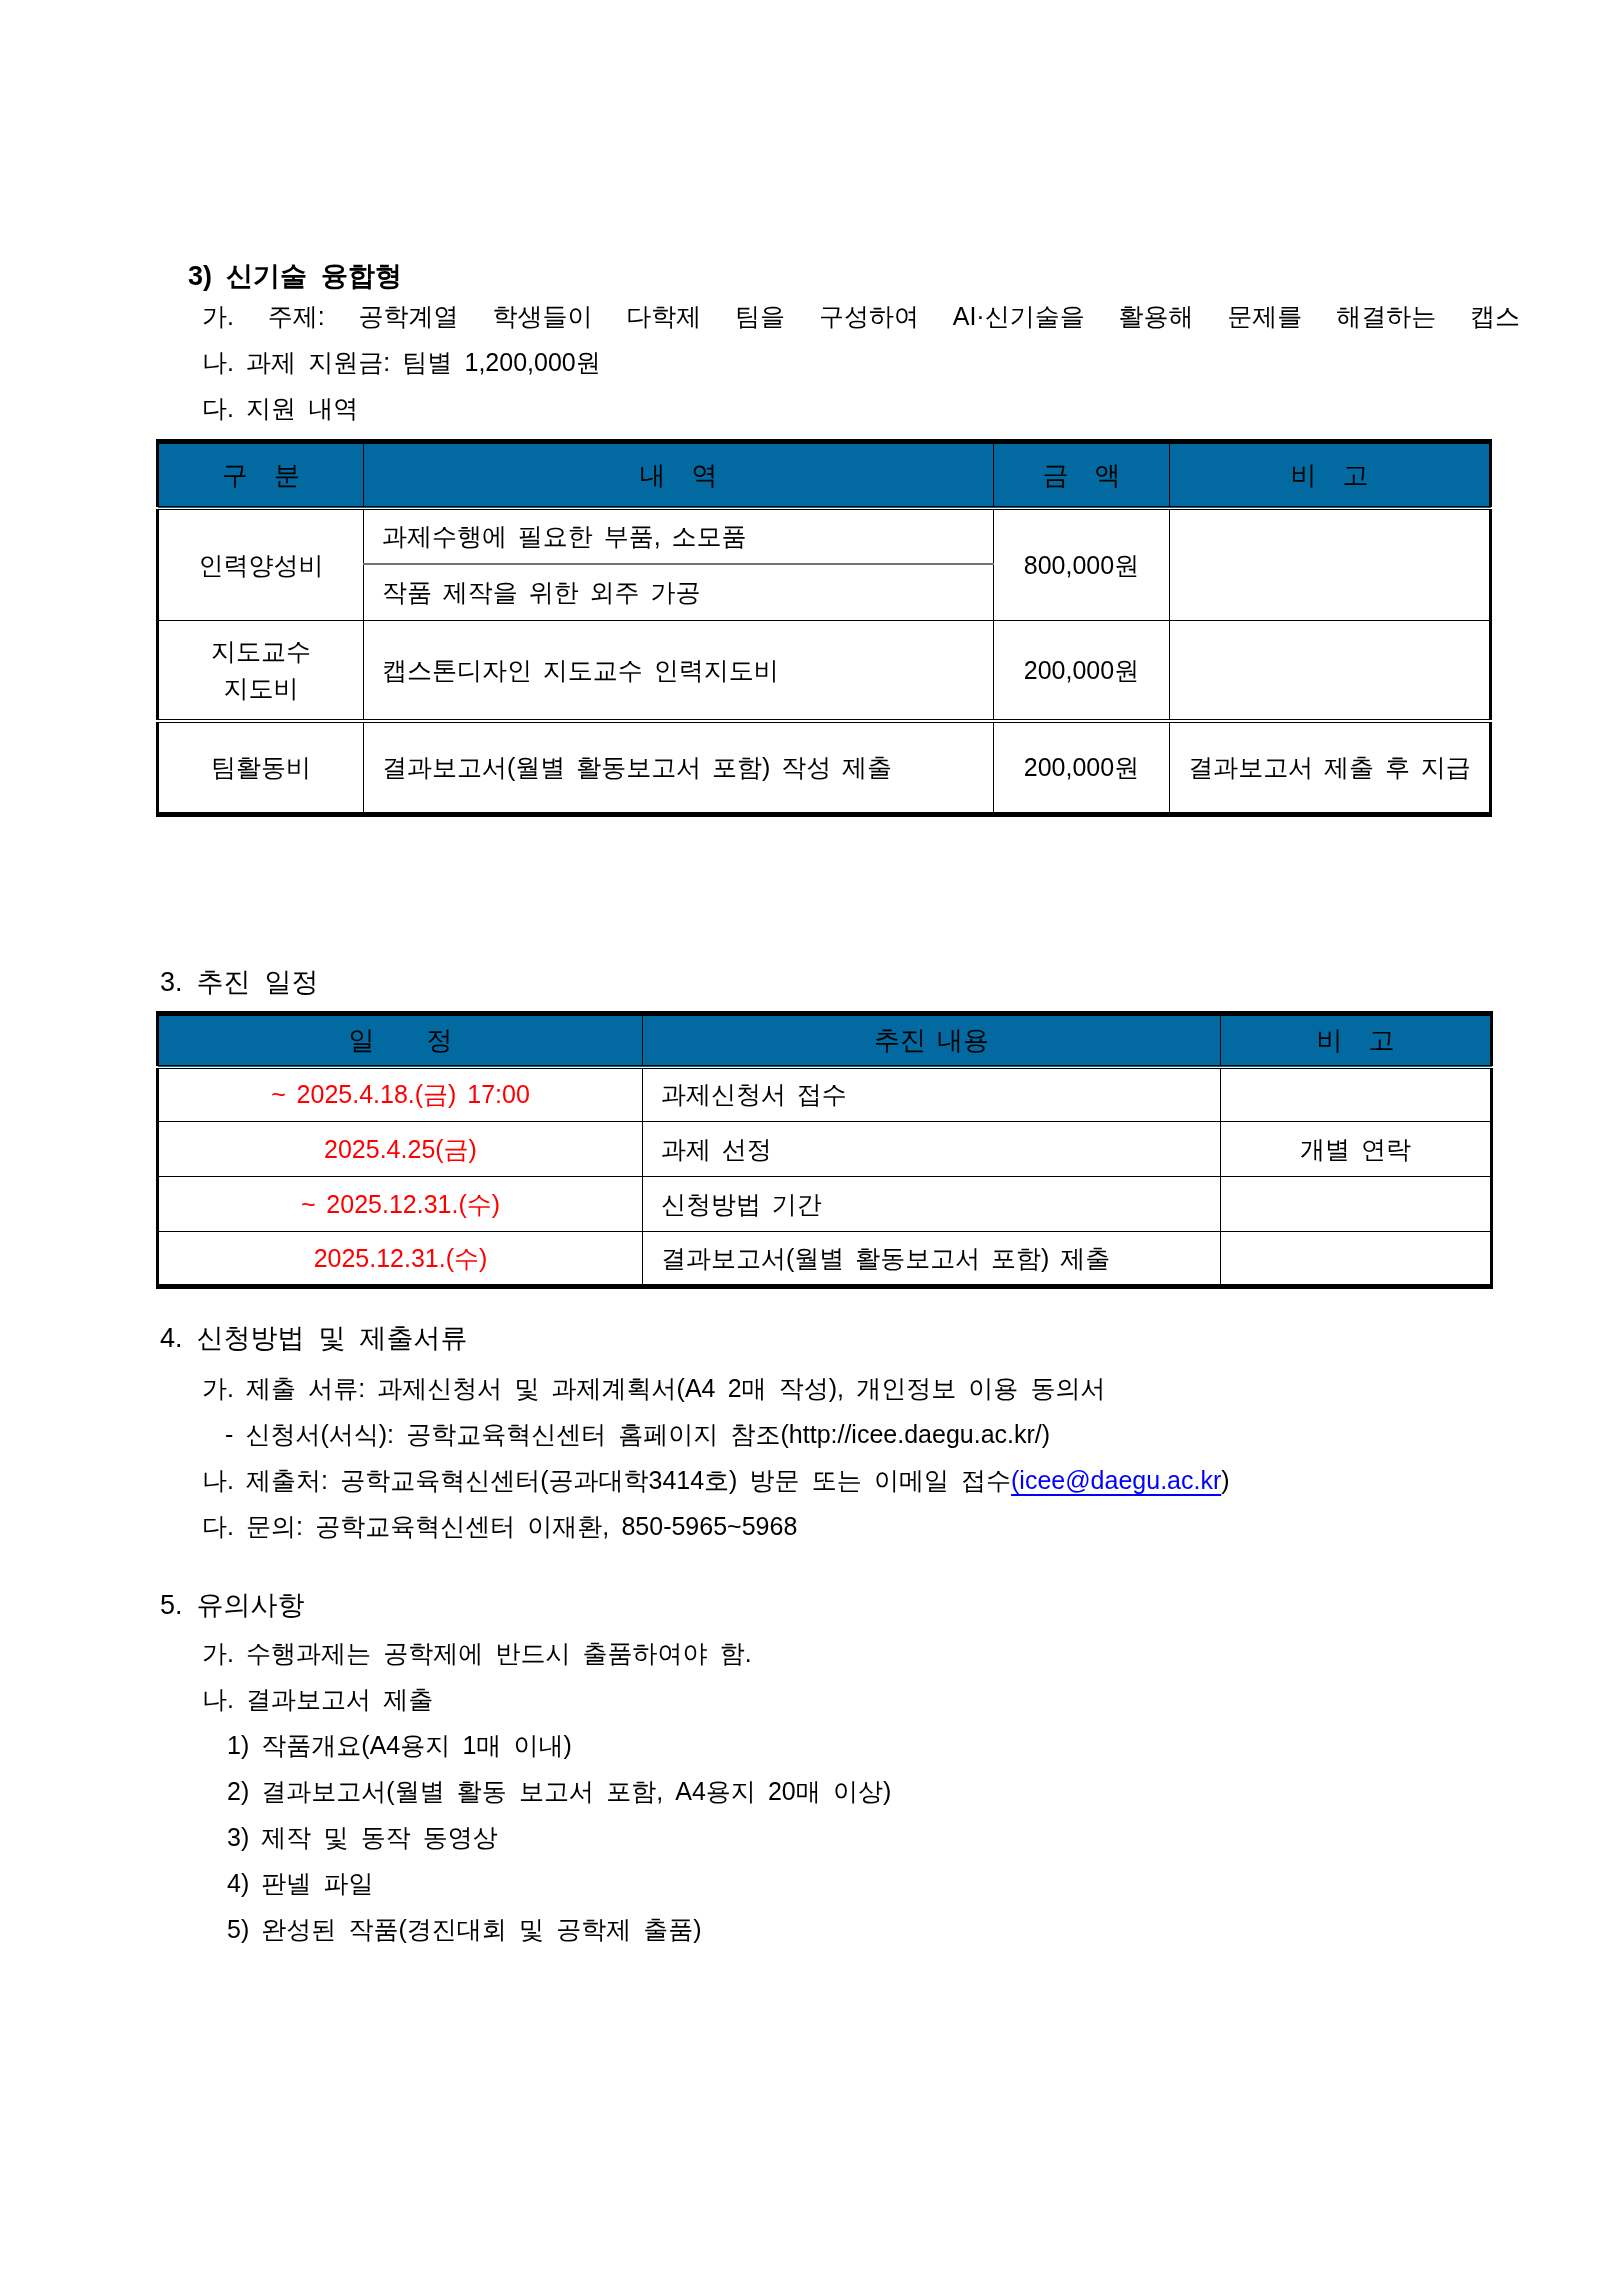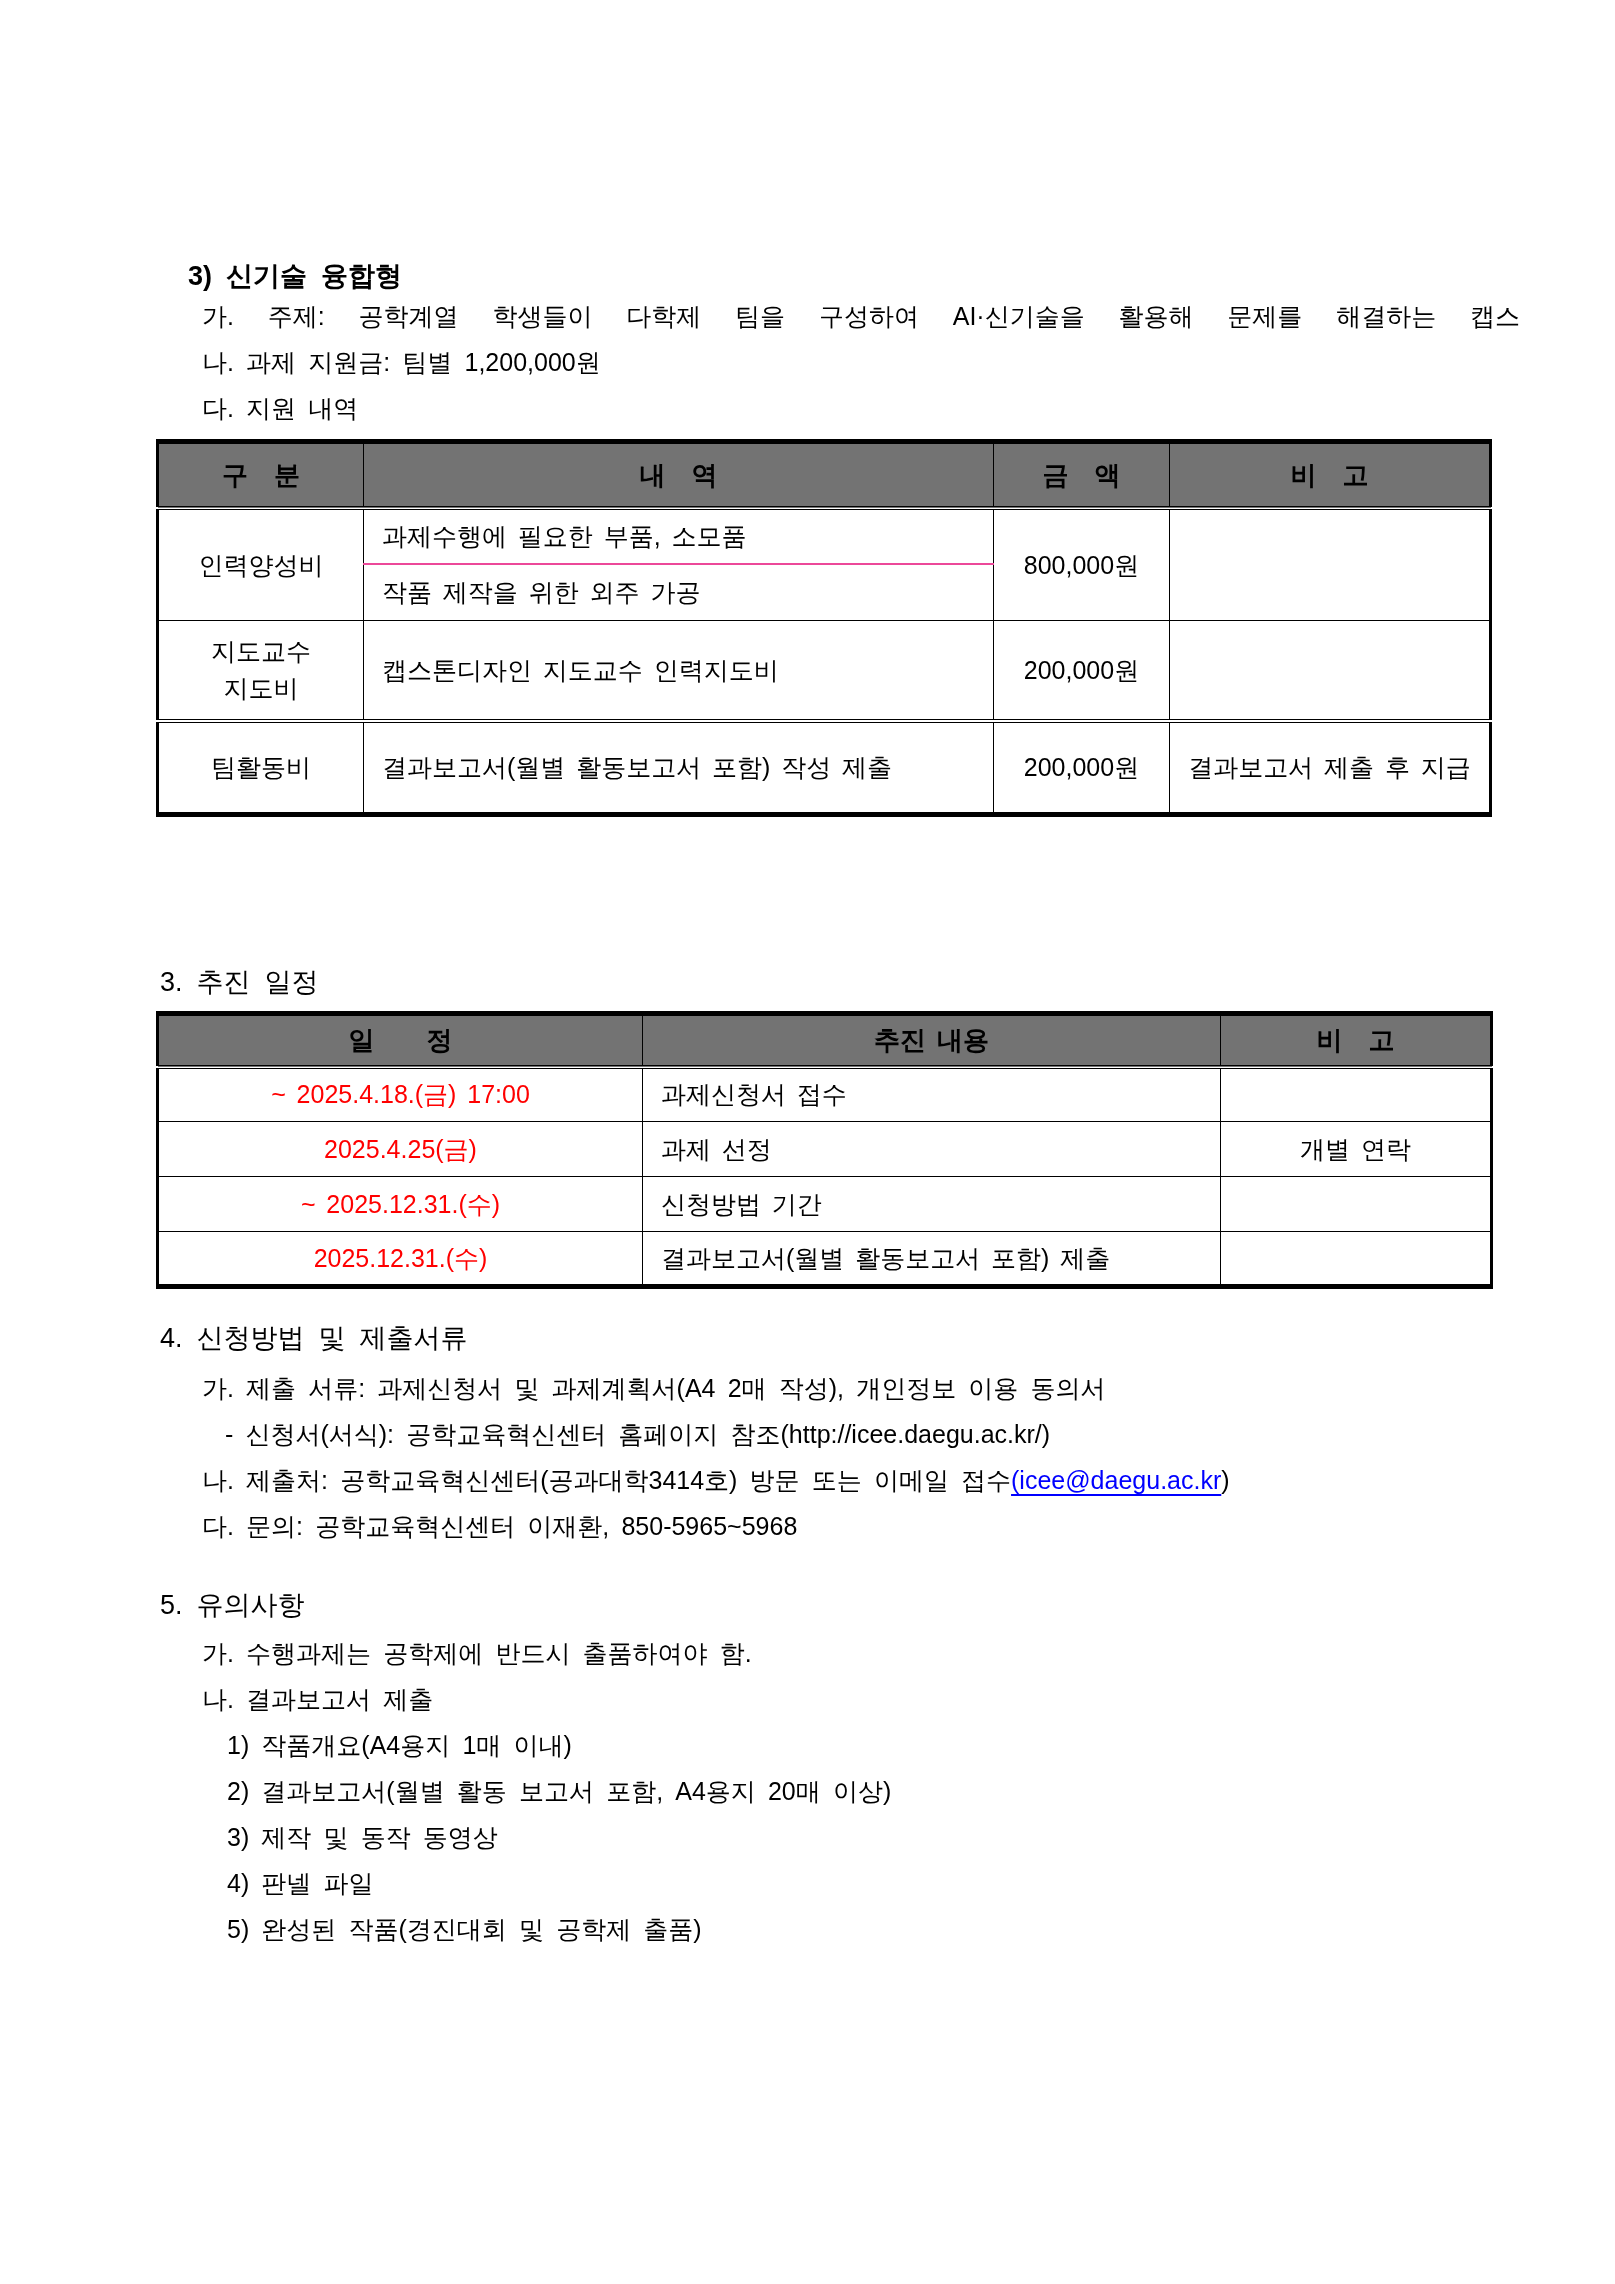--- a/index.html
+++ b/index.html
@@ -50,37 +50,37 @@
   
   table.tbl {
     border-collapse: collapse;
     table-layout: fixed;
     margin-left: 156px;
     width: 1333px;
     font-size: 25px;
     word-spacing: 3.9px;
   }
   table.tbl th {
-    background: #737373;
-    font-weight: bold;
+    background: #0369a1;
+    font-weight: normal;
     font-size: 26px;
     text-align: center;
     border-bottom: 4.6px double #000000;
     vertical-align: middle;
   }
   table.tbl td { vertical-align: middle; }
   .tbl-support { margin-top: 7.8px; border: 3.3px solid #000; border-top-width: 5.9px; border-bottom-width: 5.9px; }
   .tbl-schedule { margin-top: 10.4px; border: 3.3px solid #000; border-top-width: 5.9px; border-bottom-width: 5.9px; }
   .tbl-support th { height: 67px; }
   .bL { border-left: 1.3px solid #000000; }
   .rt2 td { border-top: 1.3px solid #000000; }
   .rtd td { border-top: 4.6px double #000000; }
   td.cc { text-align: center; }
   td.ll { text-align: left; padding-left: 18px; }
-  td.gdiv { border-bottom: 2px solid #ec4899; }
+  td.gdiv { border-bottom: 2px solid #737373; }
   td.h-sub1 { height: 56px; }
   td.h-prof { height: 101px; }
   td.h-team { height: 93px; }
   .tbl-schedule th { height: 53px; }
   .tbl-schedule td { height: 55px; }
   td.red { color: #ff0000; text-align: center; }
 
   .cat-line { display: block; line-height: 37px; }
 
   a.email, span.email {

